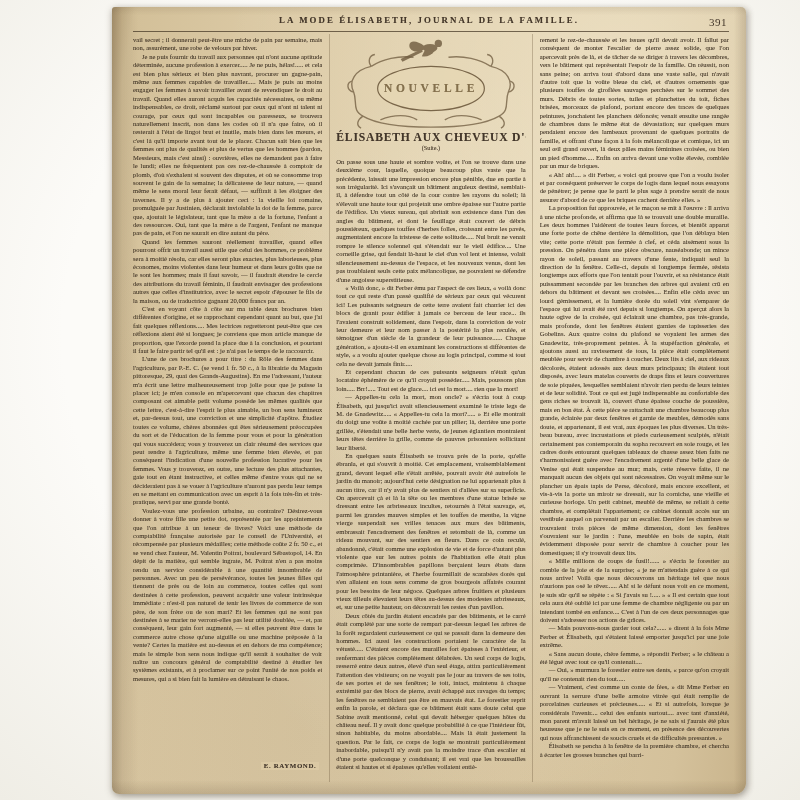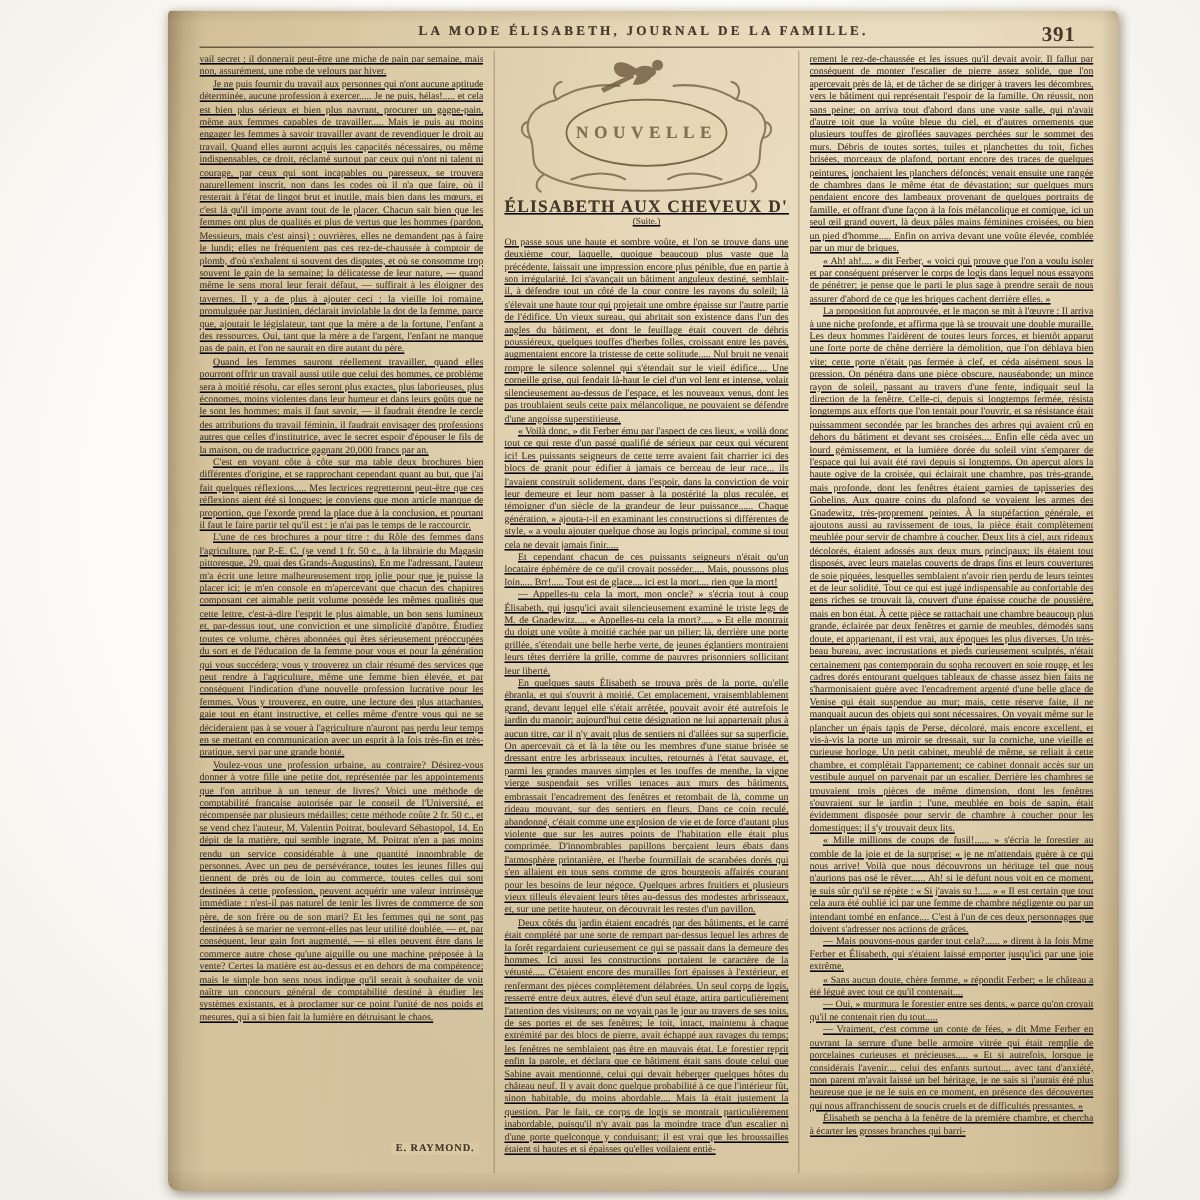--- a/index.html
+++ b/index.html
@@ -31,31 +31,31 @@
       linear-gradient(0deg, rgba(78,58,34,0.16) 0, transparent 14px),
       linear-gradient(180deg, rgba(78,58,34,0.10) 0, transparent 8px);
   }
   
   .masthead{
     position:absolute;top:8px;left:0;right:0;text-align:center;
     font-size:8.8px;font-weight:bold;letter-spacing:2.1px;color:#44372a;
     text-shadow:0 0 0.5px rgba(68,55,42,0.45);
   }
   .folio{
-    position:absolute;top:9px;right:29px;
-    font-size:14px;font-weight:bold;color:#44372a;letter-spacing:0.5px;
+    position:absolute;top:9px;right:19px;
+    font-size:11px;font-weight:normal;color:#44372a;letter-spacing:0.5px;
   }
   .head-rule{
     position:absolute;top:24px;left:21px;right:17px;height:1px;
     background:rgba(66,52,34,0.72);
   }
   
   .columns{
     position:absolute;left:21px;right:17px;top:29px;bottom:10px;
-    display:flex;gap:14px;text-decoration:underline;
+    display:flex;gap:14px;
   }
   .col{
     flex:1;min-width:0;overflow:hidden;position:relative;
     font-size:6.6px;line-height:8.4px;color:#463a2b;
     text-shadow:0 0 0.4px rgba(70,56,40,0.4);
   }
   .col p{margin:0;text-align:justify;text-indent:9px;}
   .col p.noindent{text-indent:0;}
   .divider{
     position:absolute;top:27px;bottom:12px;width:1px;

